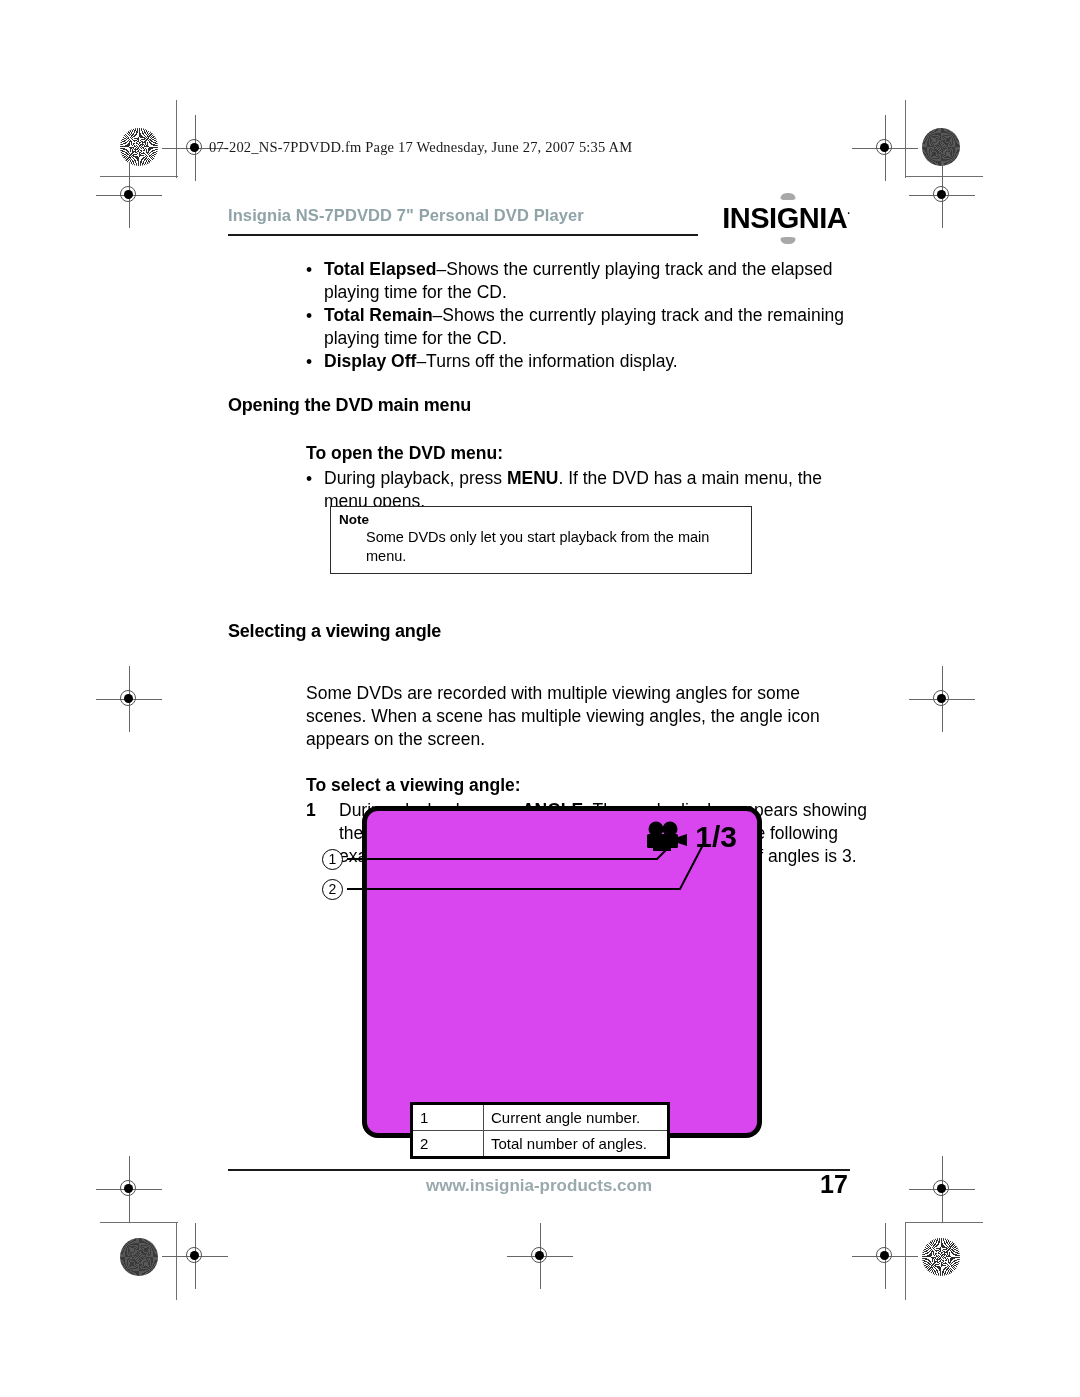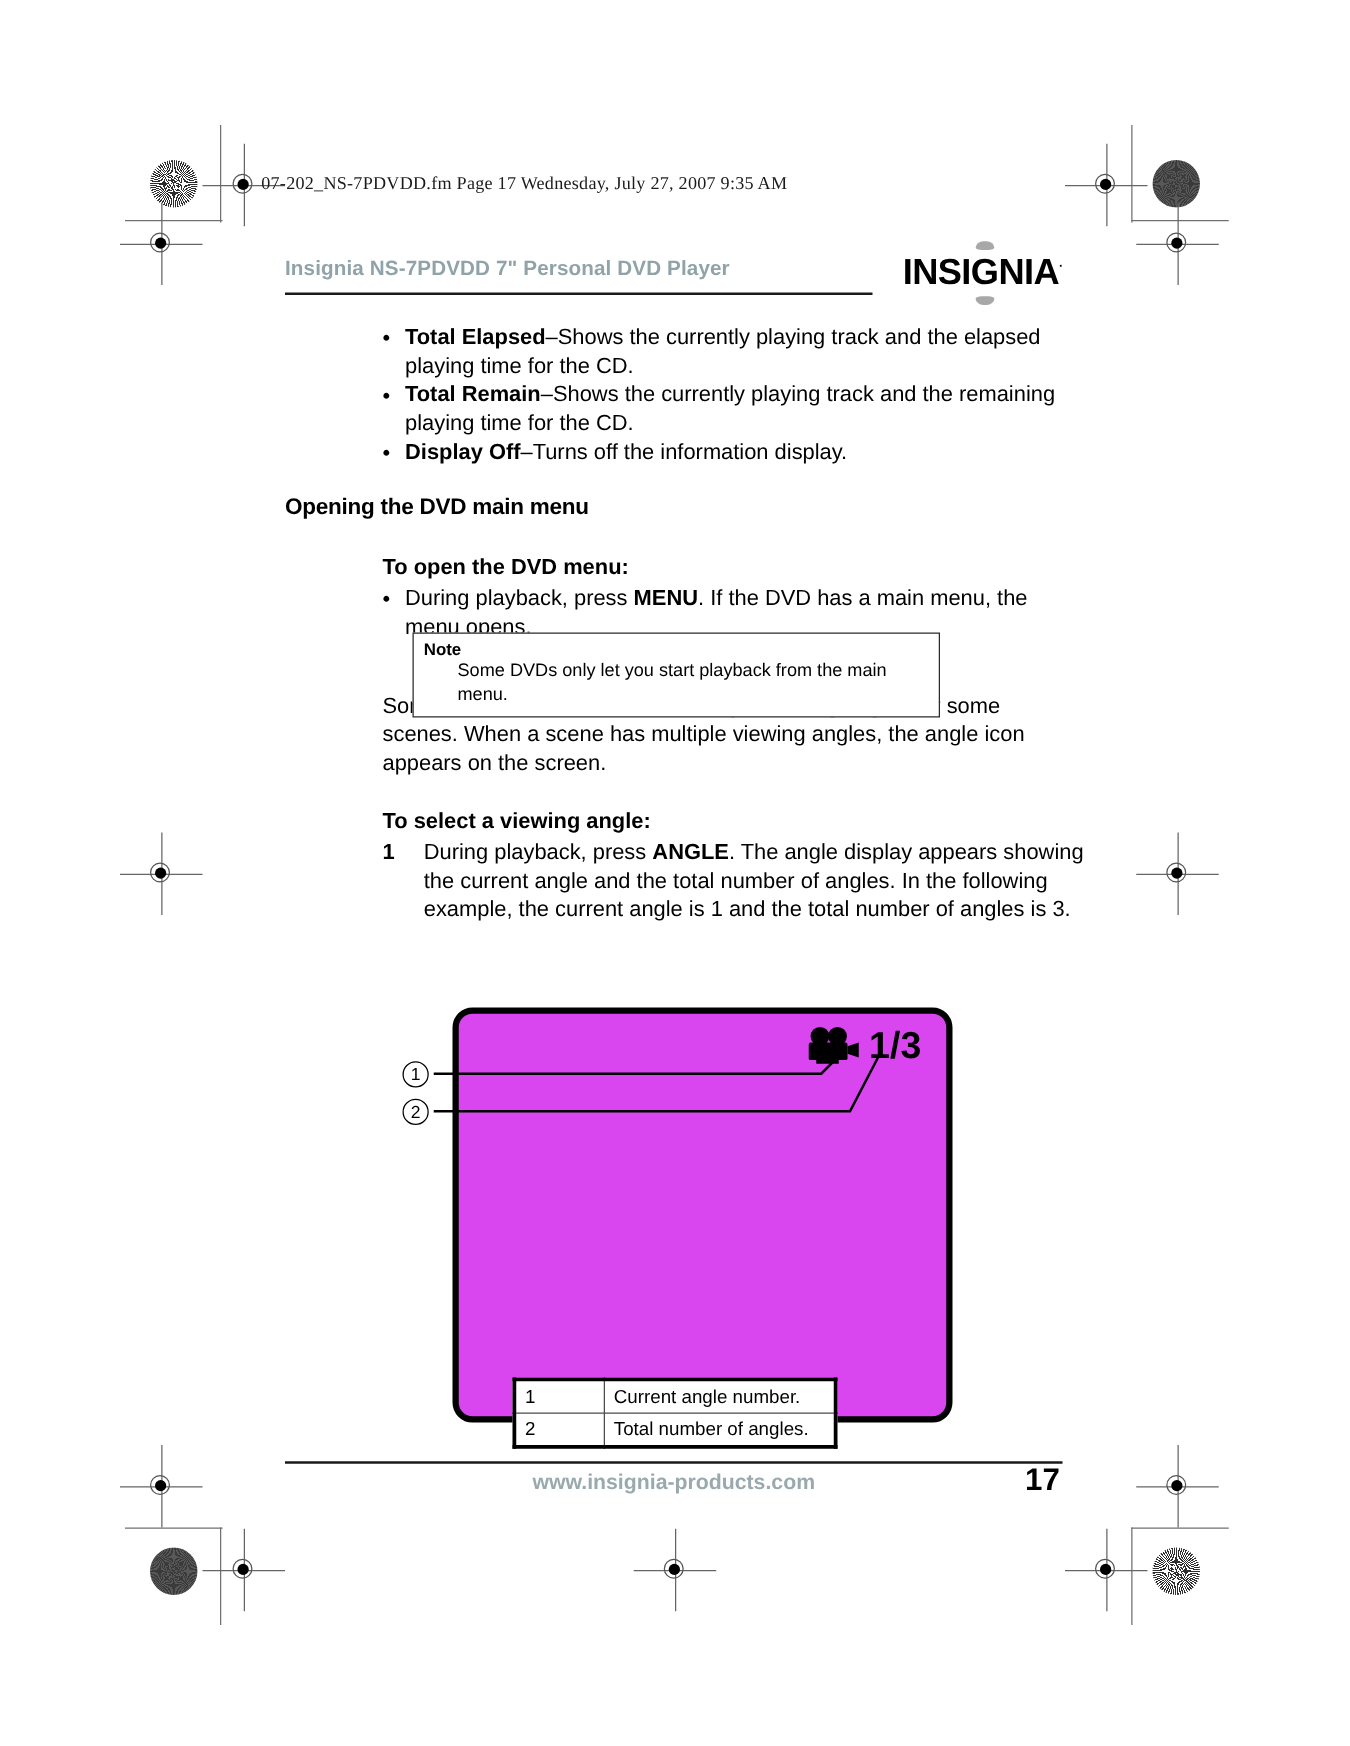--- a/index.html
+++ b/index.html
@@ -423,21 +423,21 @@
     <div class="dot"></div>
 </div>
 <div class="reg-mark" style="left:868px; top:1239px;">
   <div class="hbar"></div>
     <div class="vbar"></div>
     <div class="ring"></div>
     <div class="dot"></div>
 </div>
 <div class="moire" style="left:922px; top:1238px;"></div>
 
-<div class="file-stamp">07-202_NS-7PDVDD.fm  Page 17  Wednesday, July 27, 2007  9:35 AM</div>
+<div class="file-stamp">07-202_NS-7PDVDD.fm  Page 17  Wednesday, June 27, 2007  5:35 AM</div>
 
 <div class="header">
   <div class="header-title">Insignia NS-7PDVDD 7" Personal DVD Player</div>
   <div class="header-rule"></div>
   <div class="logo"><span>INSI</span><span class="g-wrap"><span class="arc-top"></span><span>G</span><span class="arc-bot"></span></span><span>NIA</span><span class="reg-tm">·</span></div>
 </div>
 
 <div class="content">
 
   <ul class="bullet-list">
@@ -453,20 +453,21 @@
   </ul>
 
   <h2 class="section" style="margin-top:22px;">Opening the DVD main menu</h2>
 
   <div class="subhead" style="margin-top:26px; padding-left:78px;">To open the DVD menu:</div>
 
   <div class="bullet-row" style="margin-top:2px;">
     <span class="dot">•</span><span>During playback, press </span><b>MENU</b><span>. If the DVD has a main menu, the menu opens.</span>
   </div>
 
+  <h2 class="section" style="margin-top:108px;">Selecting a viewing angle</h2>
 
   <div class="para" style="margin-top:40px; padding-left:78px; width:556px;">Some DVDs are recorded with multiple viewing angles for some scenes. When a scene has multiple viewing angles, the angle icon appears on the screen.</div>
 
   <div class="subhead" style="margin-top:23px; padding-left:78px;">To select a viewing angle:</div>
 
   <div class="step-row" style="margin-top:2px; margin-left:78px; width:556px;">
     <span class="num">1</span><span>During playback, press </span><b>ANGLE</b><span>. The angle display appears showing the current angle and the total number of angles. In the following example, the current angle is 1 and the total number of angles is 3.</span>
   </div>
 
 </div>

